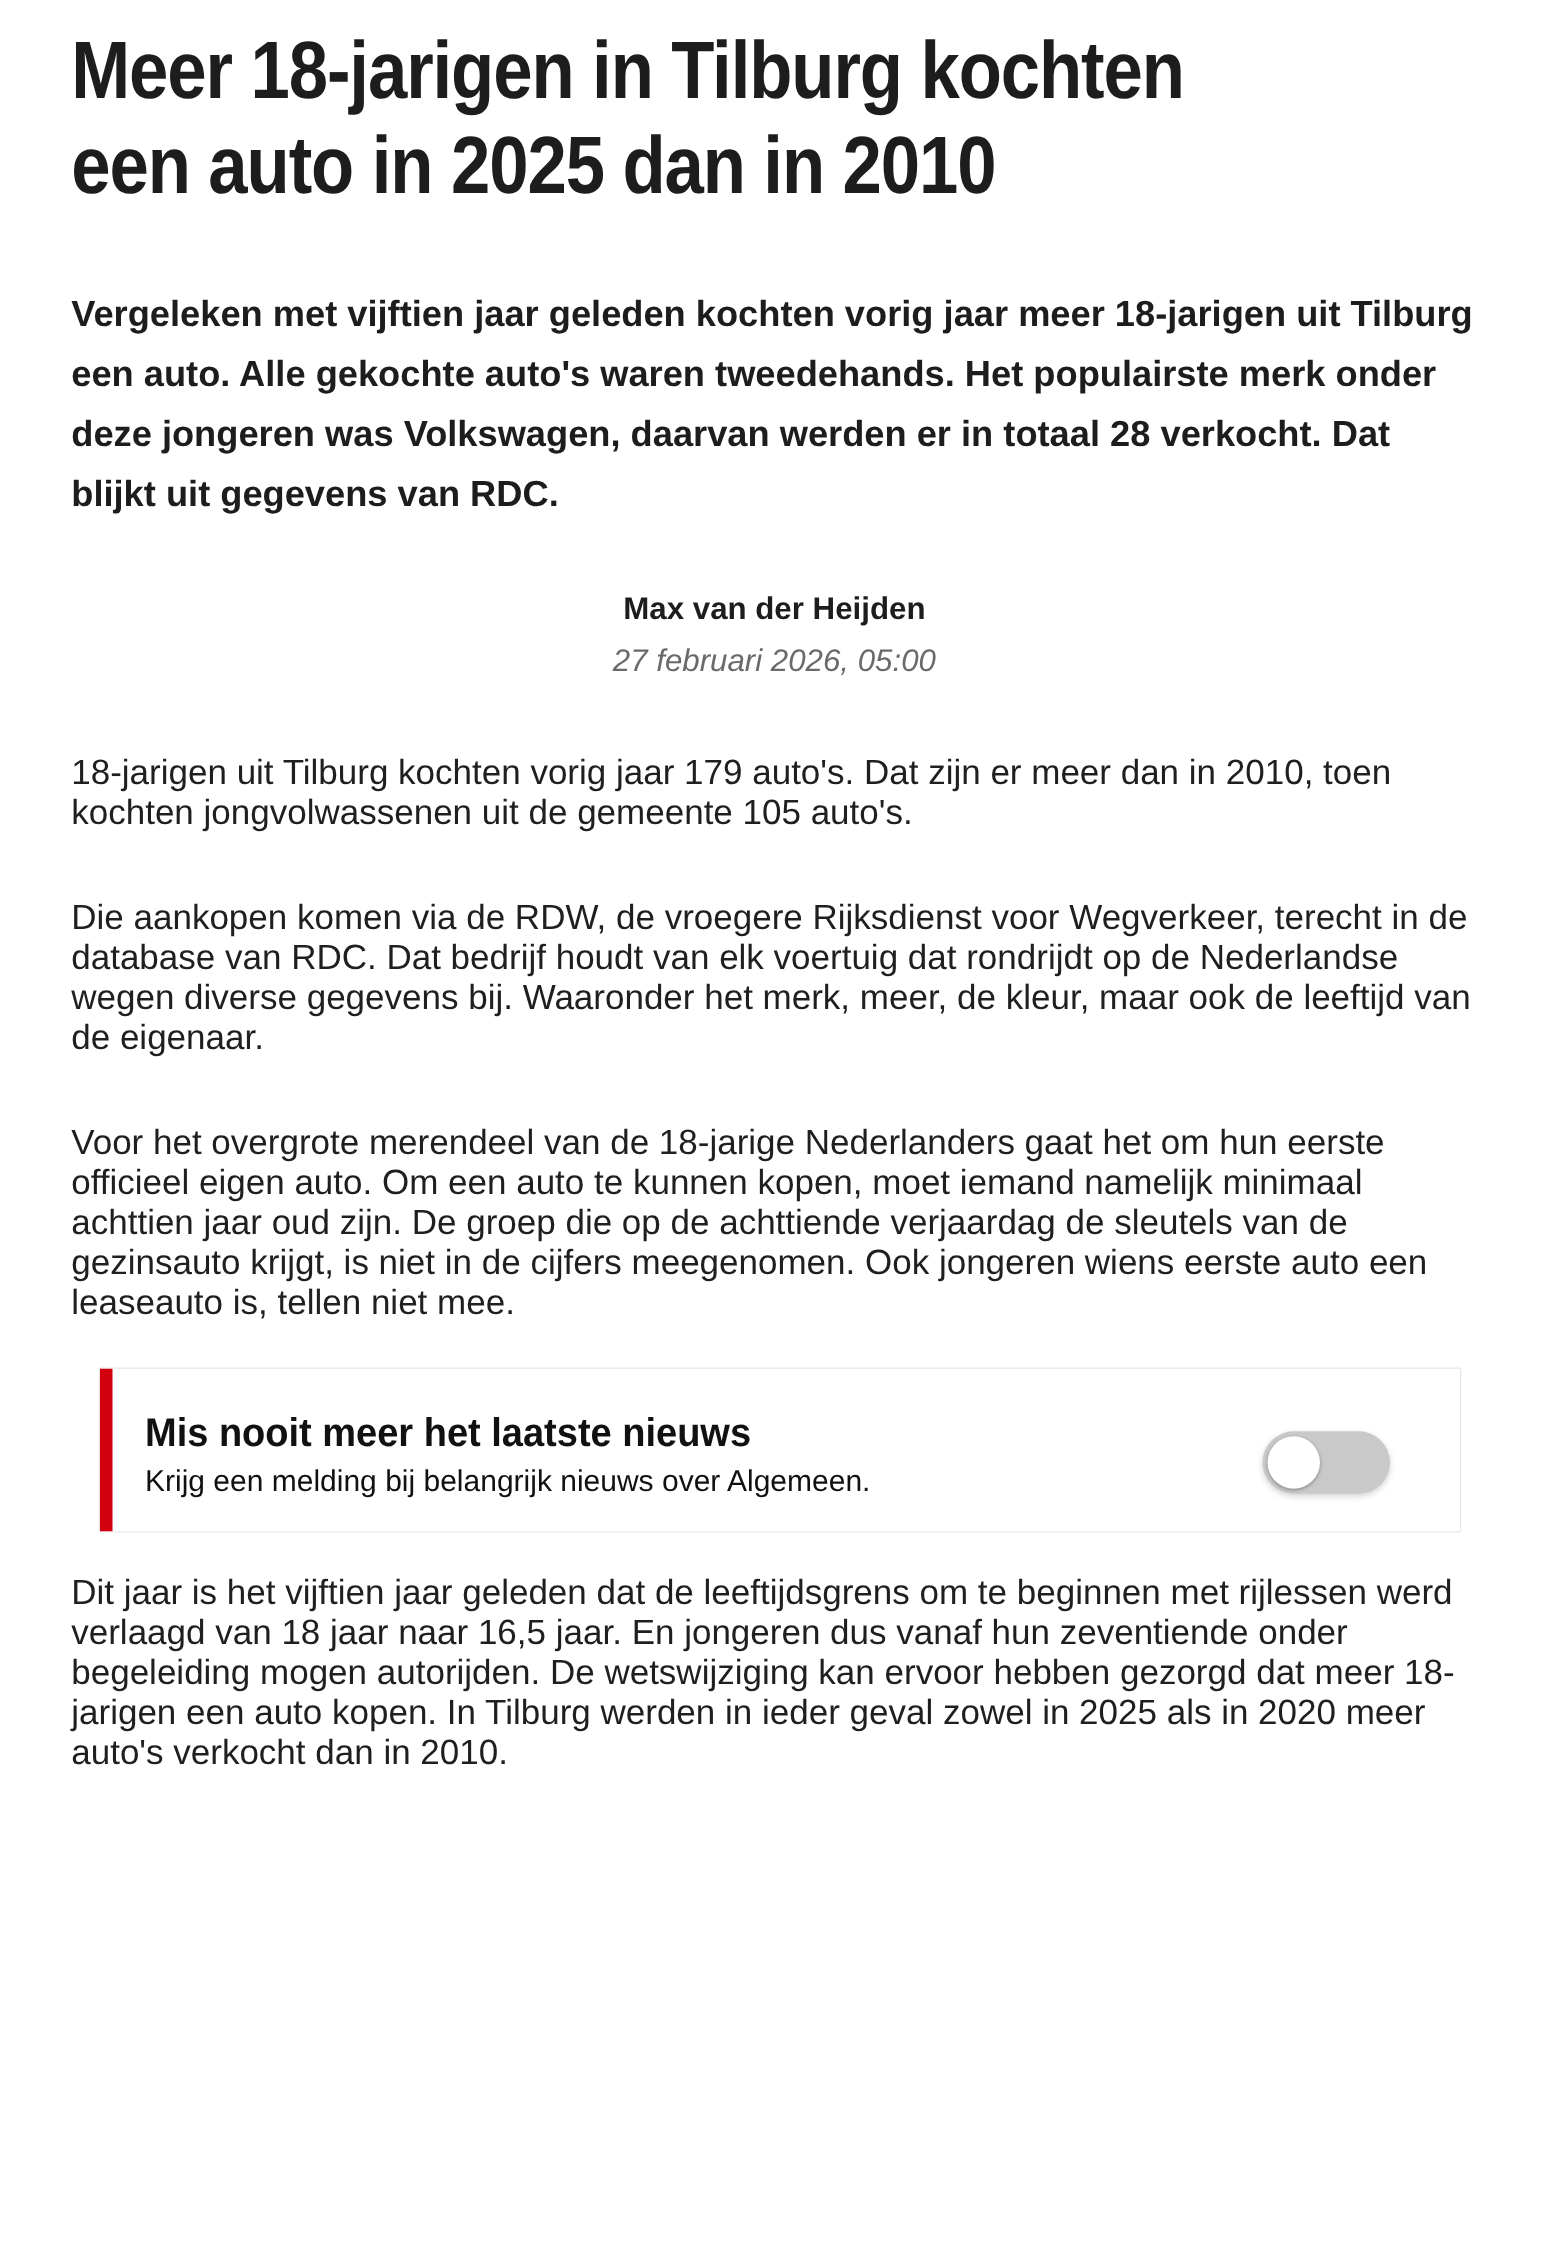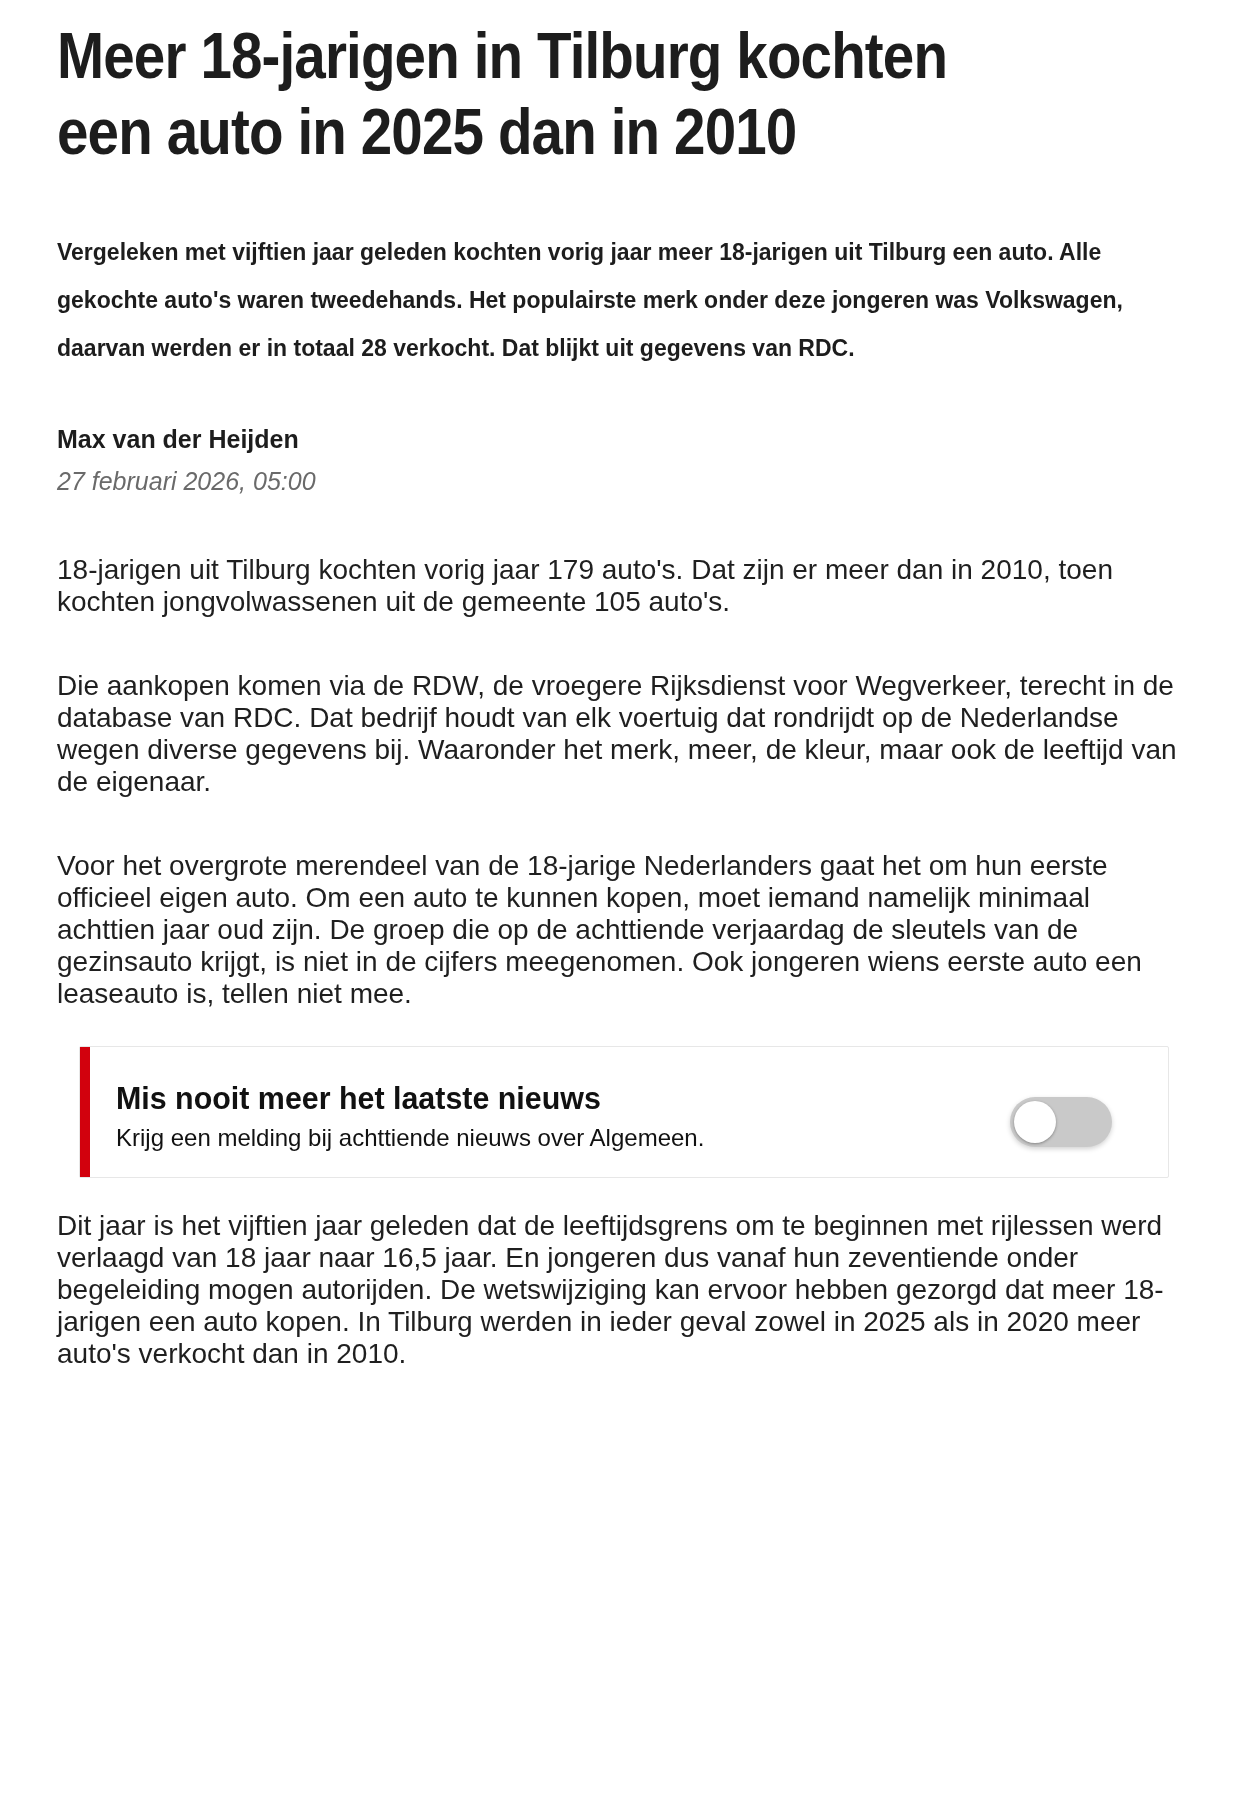--- a/index.html
+++ b/index.html
@@ -28,27 +28,27 @@
     font-weight:bold;
     letter-spacing:-1px;
     color:var(--headline-text,#1d1d1d);
     transform:scaleX(0.87);
     transform-origin:left top;
   }
   .hl-line{display:block;white-space:nowrap;}
 
   .intro{
     margin:58px 0 0 0;
-    font-size:23px;
+    font-size:29px;
     line-height:48px;
     font-weight:bold;
     color:var(--headline-text,#1d1d1d);
   }
 
-  .byline{margin:52px 0 0 0;}
+  .byline{margin:52px 0 0 0;text-align:center;}
   .author{
     font-size:25px;
     line-height:30px;
     font-weight:bold;
     color:var(--headline-text,#1d1d1d);
   }
   .pubdate{
     margin-top:12px;
     font-size:25px;
     line-height:30px;
@@ -132,21 +132,21 @@
     <div class="pubdate">27 februari 2026, 05:00</div>
   </div>
 
   <p class="body-par first">18-jarigen uit Tilburg kochten vorig jaar 179 auto's. Dat zijn er meer dan in 2010, toen kochten jongvolwassenen uit de gemeente 105 auto's.</p>
   <p class="body-par">Die aankopen komen via de RDW, de vroegere Rijksdienst voor Wegverkeer, terecht in de database van RDC. Dat bedrijf houdt van elk voertuig dat rondrijdt op de Nederlandse wegen diverse gegevens bij. Waaronder het merk, meer, de kleur, maar ook de leeftijd van de eigenaar.</p>
   <p class="body-par">Voor het overgrote merendeel van de 18-jarige Nederlanders gaat het om hun eerste officieel eigen auto. Om een auto te kunnen kopen, moet iemand namelijk minimaal achttien jaar oud zijn. De groep die op de achttiende verjaardag de sleutels van de gezinsauto krijgt, is niet in de cijfers meegenomen. Ook jongeren wiens eerste auto een leaseauto is, tellen niet mee.</p>
 
   <div class="notify-box">
     <span class="notify-accent"></span>
     <span class="notify-title">Mis nooit meer het laatste nieuws</span>
-    <div class="notify-sub">Krijg een melding bij achttiende nieuws over Algemeen.</div>
+    <div class="notify-sub">Krijg een melding bij belangrijk nieuws over Algemeen.</div>
     <button class="toggle" aria-pressed="false">
       <span class="knob"></span>
     </button>
   </div>
 
   <p class="body-par after-box">Dit jaar is het vijftien jaar geleden dat de leeftijdsgrens om te beginnen met rijlessen werd verlaagd van 18 jaar naar 16,5 jaar. En jongeren dus vanaf hun zeventiende onder begeleiding mogen autorijden. De wetswijziging kan ervoor hebben gezorgd dat meer 18-jarigen een auto kopen. In Tilburg werden in ieder geval zowel in 2025 als in 2020 meer auto's verkocht dan in 2010.</p>
 
 </div>
 
 </body></html>

